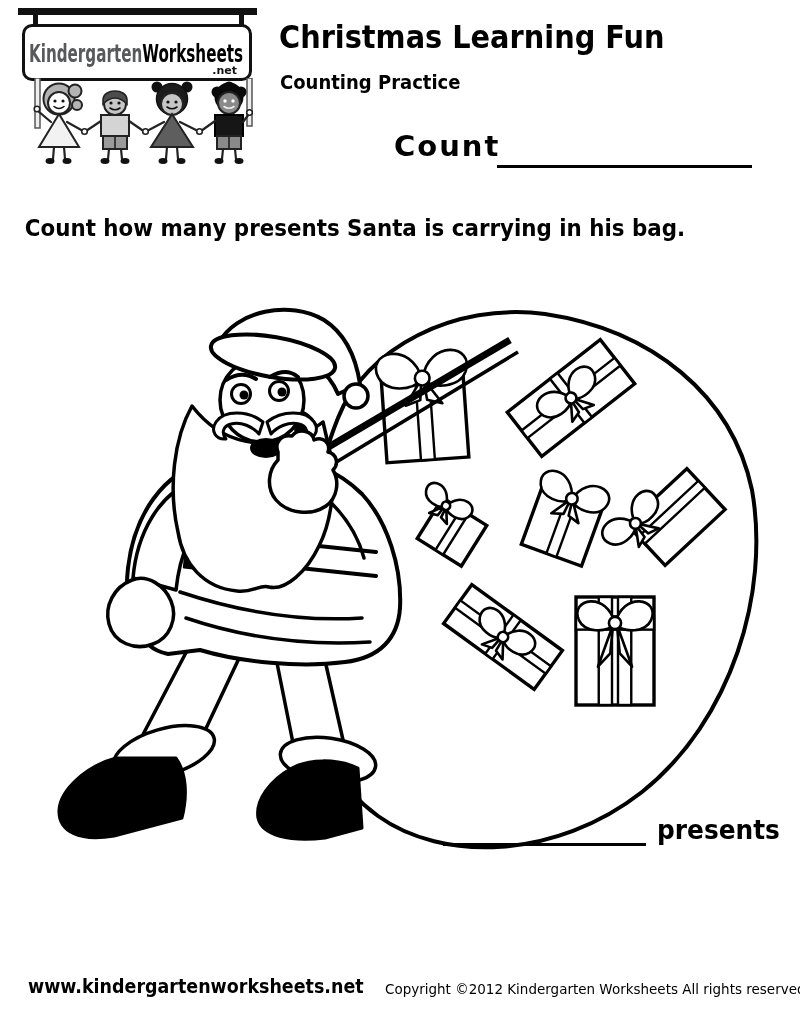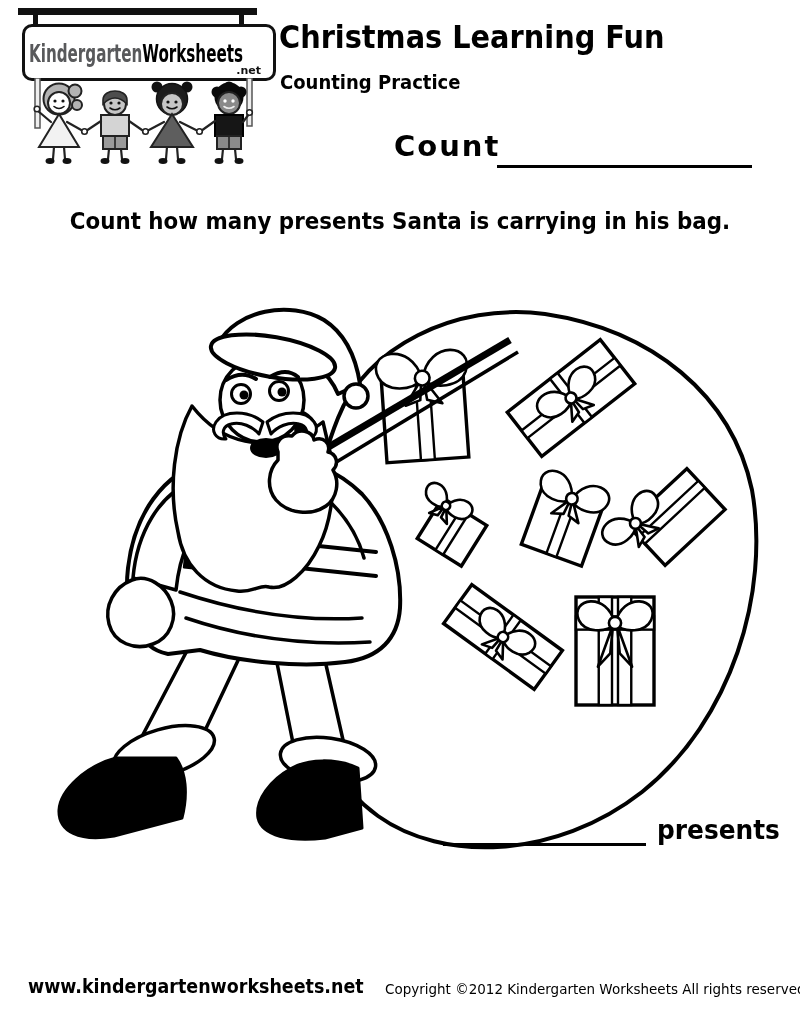--- a/index.html
+++ b/index.html
@@ -2,30 +2,30 @@
 <html><head>
 <meta charset="utf-8">
 <style>
   html,body{margin:0;padding:0;background:#fff;}
   #page{position:relative;width:800px;height:1035px;background:#fff;overflow:hidden;
         font-family:"DejaVu Sans","Liberation Sans",sans-serif;color:#000;}
   .abs{position:absolute;}
   
   #logo-bar{left:18px;top:8px;width:239px;height:7px;background:#111;}
   .logo-post{top:14px;width:5px;height:12px;background:#111;}
-  #logo-sign{left:22px;top:24px;width:224px;height:51px;background:#fff;border:3px solid #111;border-radius:10px;padding-left:24px;}
+  #logo-sign{left:22px;top:24px;width:224px;height:51px;background:#fff;border:3px solid #111;border-radius:10px;}
   #logo-net{right:12px;bottom:1px;font-size:11px;font-weight:bold;color:#111;letter-spacing:0;}
   
   #title{left:279px;top:18px;font-size:32px;font-weight:bold;white-space:nowrap;transform:scaleX(.9);transform-origin:left top;}
   #subtitle{left:280px;top:70px;font-size:20px;font-weight:bold;white-space:nowrap;transform:scaleX(.9);transform-origin:left top;}
   
   #name-label{left:394px;top:129px;font-size:29px;font-weight:bold;letter-spacing:2px;}
   #name-line{left:497px;top:165px;width:255px;height:3px;background:#000;}
   
-  #instruction{left:0;top:208px;width:800px;text-align:center;}
+  #instruction{left:0;top:215px;width:800px;text-align:left;}
   #instruction span{display:inline-block;font-size:23px;font-weight:bold;white-space:nowrap;transform:scaleX(.93);transform-origin:center top;}
   
   #illustration{left:40px;top:300px;}
   
   #answer-line{left:443px;top:843px;width:203px;height:3px;background:#000;}
   #answer-label{left:657px;top:814px;font-size:27px;font-weight:bold;white-space:nowrap;transform:scaleX(.92);transform-origin:left top;}
   
   #footer-site{left:28px;top:975px;font-size:19px;font-weight:bold;white-space:nowrap;transform:scaleX(.92);transform-origin:left top;}
   #footer-copy{left:385px;top:981px;font-size:14.5px;white-space:nowrap;transform:scaleX(.93);transform-origin:left top;}
 </style>

